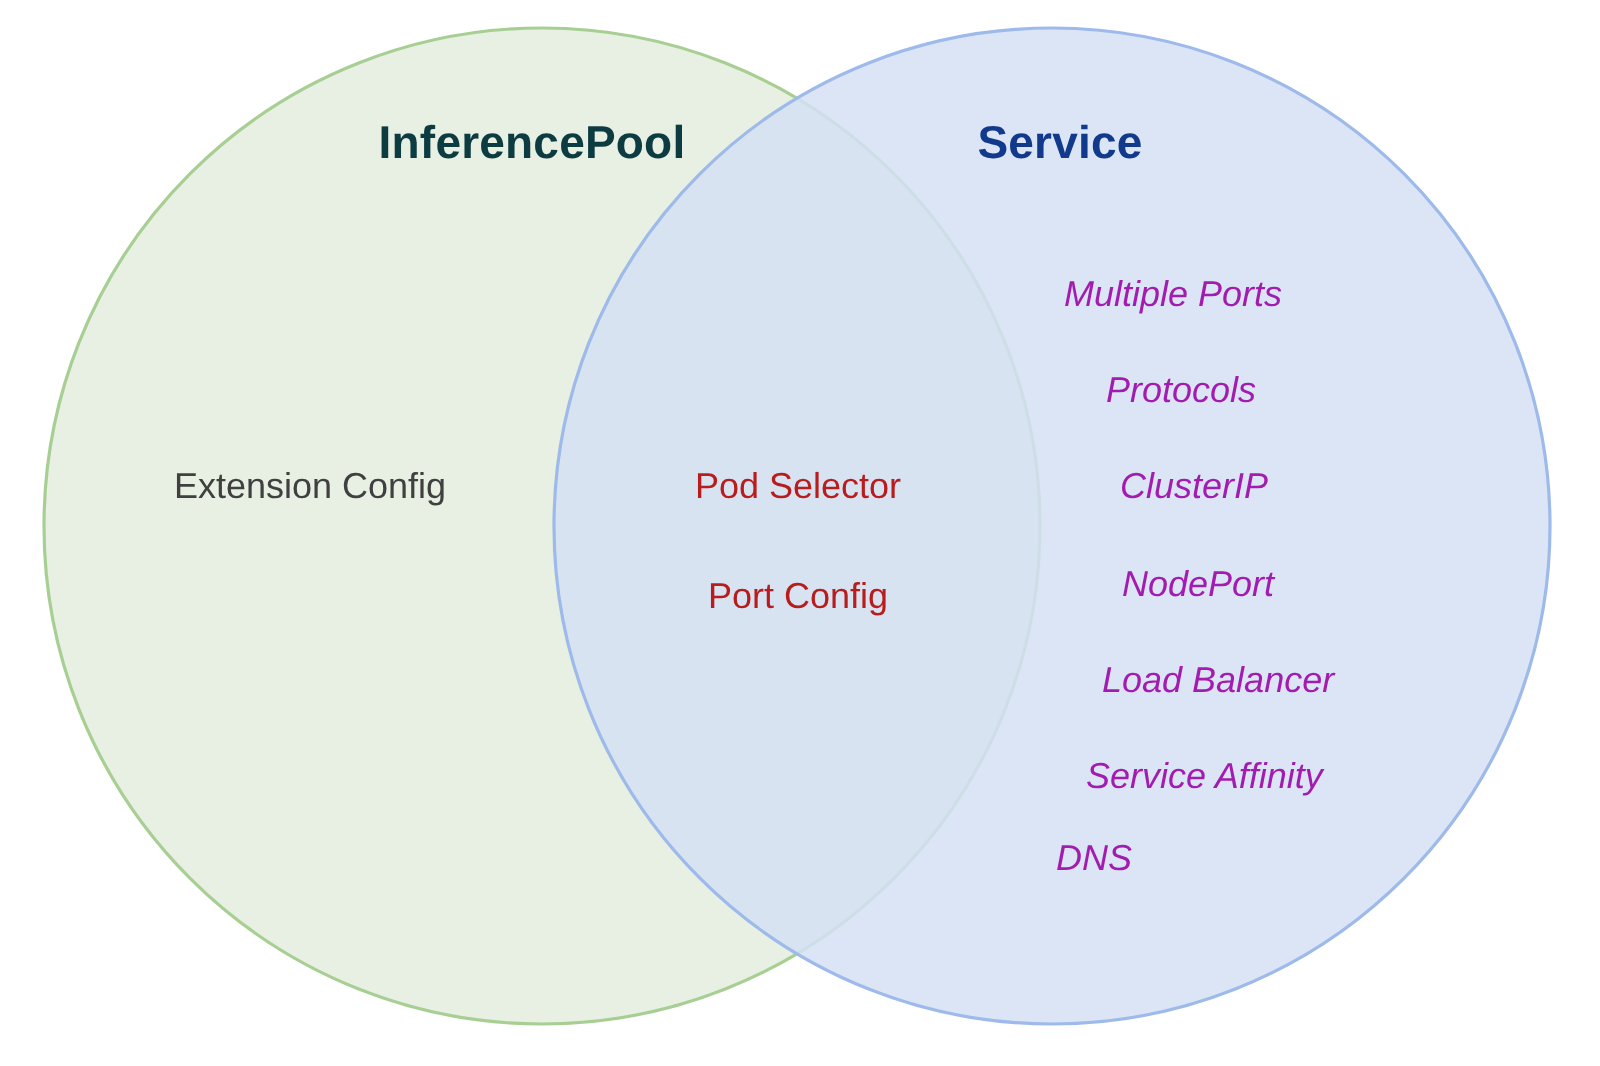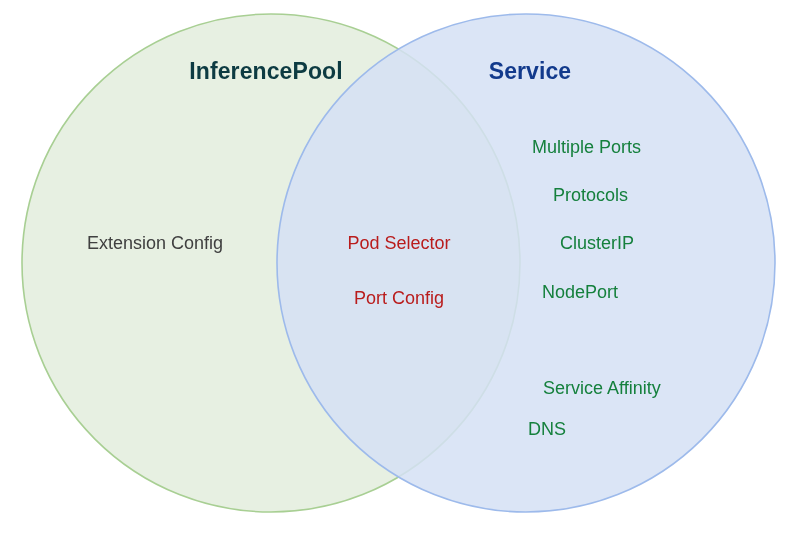--- a/index.html
+++ b/index.html
@@ -60,21 +60,22 @@
   }
   .item-left {
     color: #404040;
     transform: translateX(-50%);
   }
   .item-mid {
     color: #b91c1c;
     transform: translateX(-50%);
   }
   .item-right {
-    color: #15803d;
+    color: #a21caf;
+    font-style: italic;
   }
 </style>
 </head>
 <body>
 
 <div id="venn-stage">
 
   <svg class="venn-svg" viewBox="0 0 800 533">
     <circle cx="271" cy="263" r="249" fill="#e5efdf" fill-opacity="0.92" stroke="#a8cf93" stroke-width="1.6"></circle>
     <circle cx="526" cy="263" r="249" fill="#d5e1f5" fill-opacity="0.85" stroke="#9dbaeb" stroke-width="1.6"></circle>
@@ -87,18 +88,19 @@
     <div class="circle-title title-right">Service</div>
 
     <div class="item item-left" style="left:155px; top:234px;">Extension Config</div>
 
     <div class="item item-mid" style="left:399px; top:234px;">Pod Selector</div>
     <div class="item item-mid" style="left:399px; top:289px;">Port Config</div>
 
     <div class="item item-right" style="left:532px; top:138px;">Multiple Ports</div>
     <div class="item item-right" style="left:553px; top:186px;">Protocols</div>
     <div class="item item-right" style="left:560px; top:234px;">ClusterIP</div>
-    <div class="item item-right" style="left:542px; top:283px;">NodePort</div>
+    <div class="item item-right" style="left:561px; top:283px;">NodePort</div>
+    <div class="item item-right" style="left:551px; top:331px;">Load Balancer</div>
     <div class="item item-right" style="left:543px; top:379px;">Service Affinity</div>
     <div class="item item-right" style="left:528px; top:420px;">DNS</div>
 
   </div>
 </div>
 
 </body></html>

